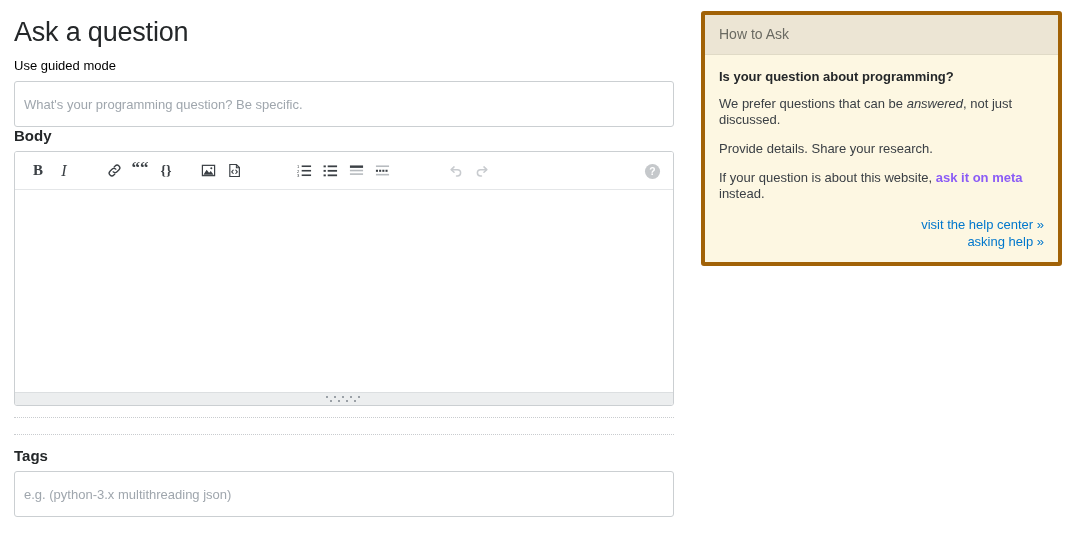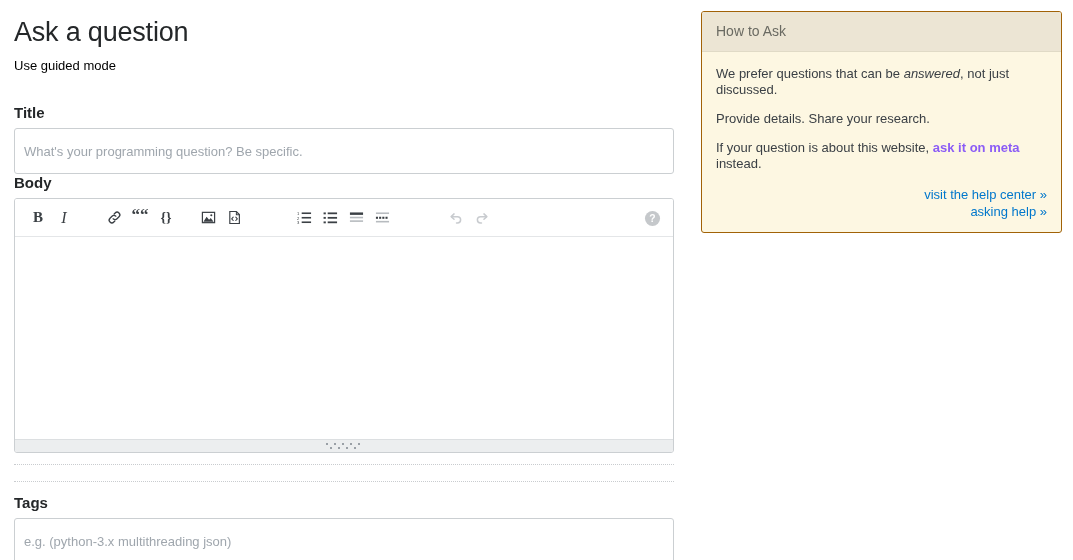--- a/index.html
+++ b/index.html
@@ -147,21 +147,21 @@
     border-top: 1px dotted #c9cccf;
     margin-top: 11px;
   }
   .dotted-sep.second { margin-top: 16px; }
 
   
   .sidebar {
     position: absolute;
     left: 701px; top: 11px;
     width: 361px;
-    border: 1px solid #a16207;
+    border: 4px solid #a16207;
     border-radius: 3px;
     background: #fdf7e2;
     overflow: hidden;
   }
   .sidebar-header {
     background: #ece5d4;
     border-bottom: 1px solid #e0dac6;
     padding: 11px 14px;
     font-size: 14px;
     color: #6a6a62;
@@ -208,21 +208,20 @@
 
 <div class="page">
 
   <div class="left-col">
 
     <h1 class="page-title">Ask a question</h1>
 
     <a class="guided-link">Use guided mode</a>
 
     
-    <div class="field-label label-title">Title</div>
     <input class="text-input" type="text" placeholder="What's your programming question? Be specific." style="">
 
     
     <div class="field-label label-body">Body</div>
 
     <div class="editor-wrap">
 
       <div class="editor-toolbar">
 
         <div class="tb-btn tb-bold">B</div>
@@ -359,20 +358,21 @@
     <input class="text-input" type="text" placeholder="e.g. (python-3.x multithreading json)" style="">
 
   </div>
 
   <div class="sidebar">
 
     <div class="sidebar-header">How to Ask</div>
 
     <div class="sidebar-body">
 
+      <div class="sb-head">Is your question about programming?</div>
 
       <p class="sb-p"><span>We prefer questions that can be </span><em>answered</em><span>, not just discussed.</span></p>
 
       <p class="sb-p">Provide details. Share your research.</p>
 
       <p class="sb-p"><span>If your question is about this website, </span><a class="sb-link-bold">ask it on meta</a><span> instead.</span></p>
 
       <div class="sb-footer">
         <a>visit the help center »</a>
         <a>asking help »</a>

